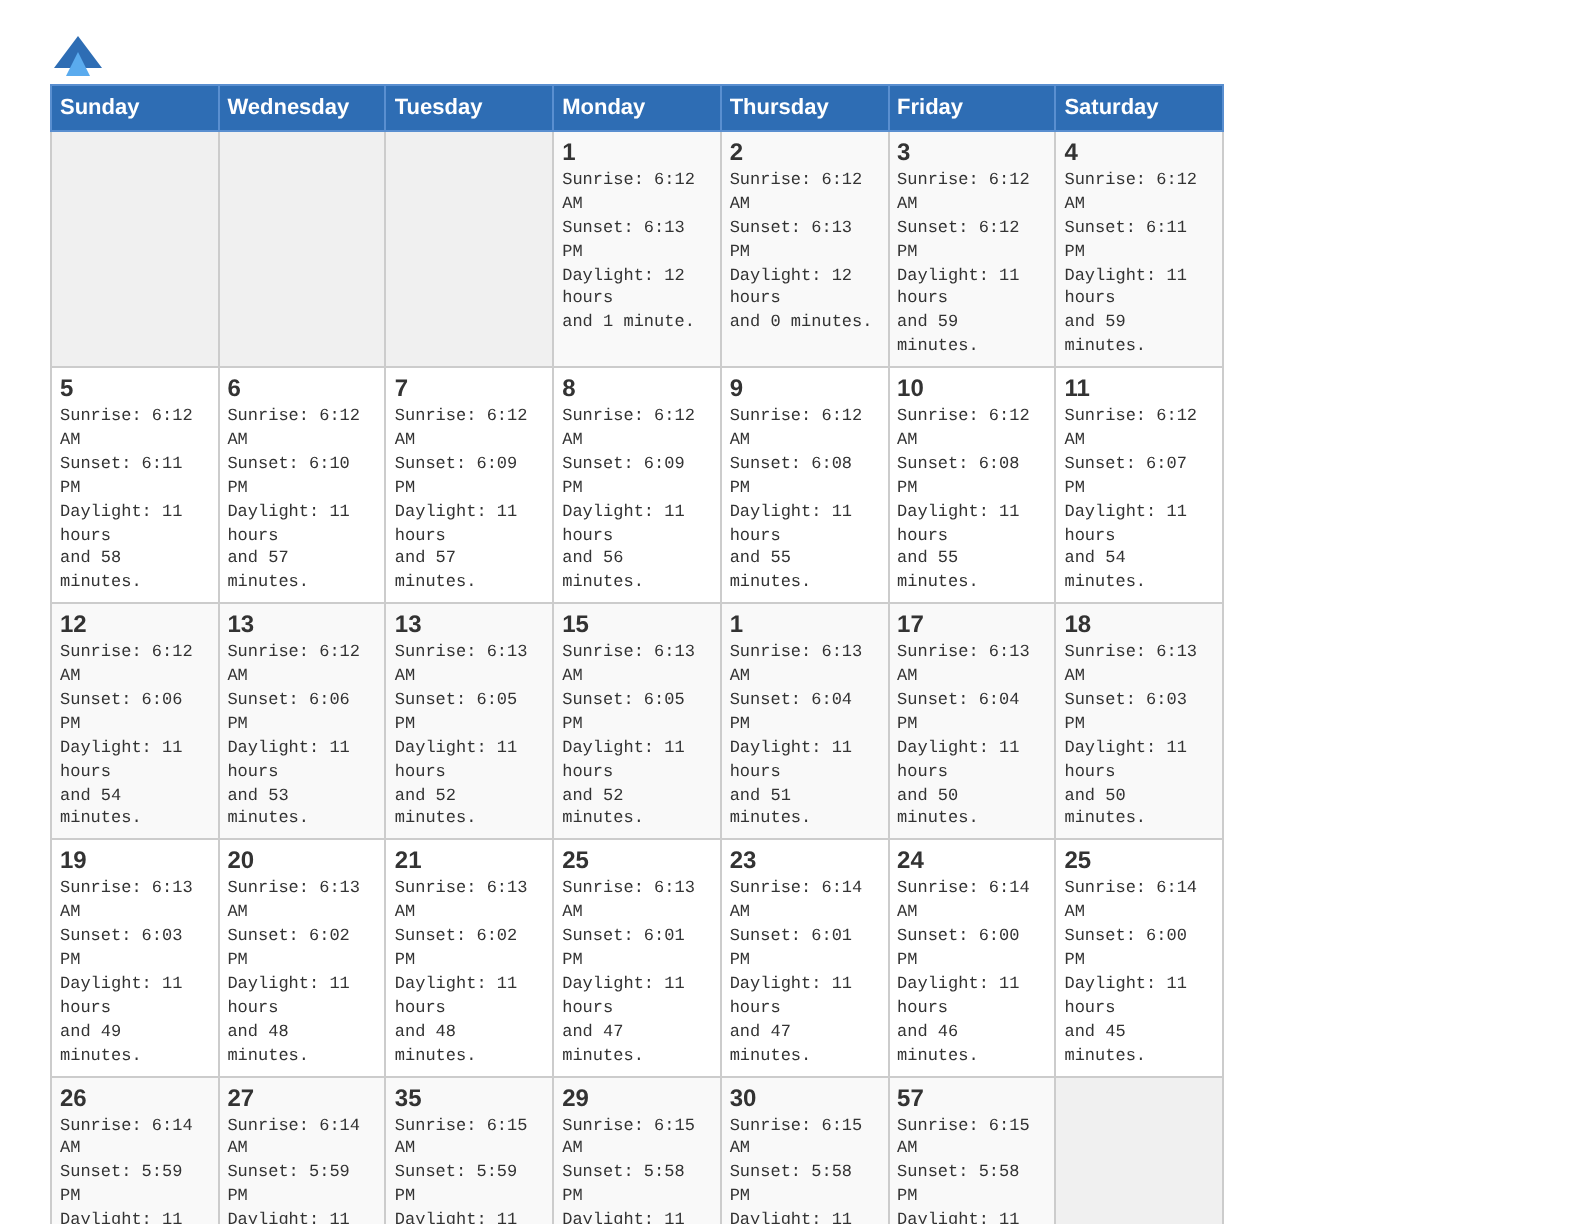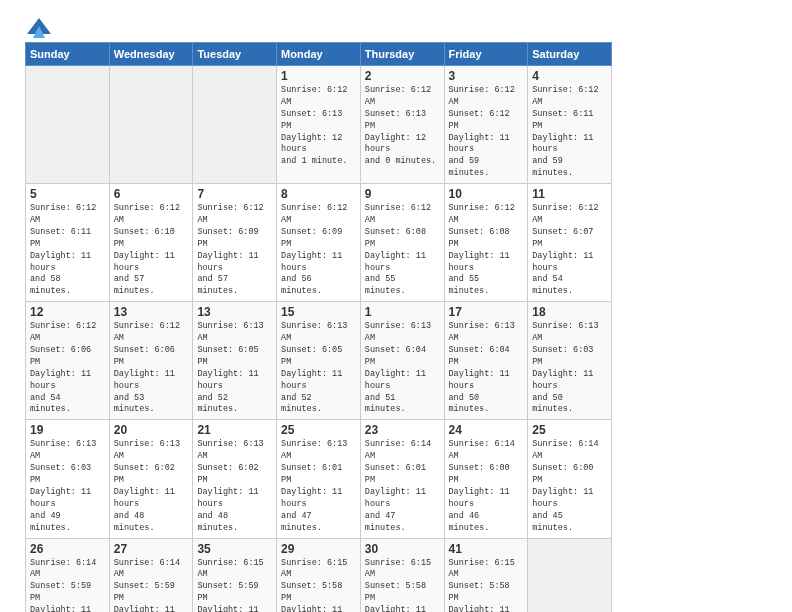--- a/index.html
+++ b/index.html
@@ -260,20 +260,20 @@
           </td>
           <td>
             <span class="day-number">29</span>
             <div class="day-info">Sunrise: 6:15 AM<br>Sunset: 5:58 PM<br>Daylight: 11 hours<br>and 43 minutes.</div>
           </td>
           <td>
             <span class="day-number">30</span>
             <div class="day-info">Sunrise: 6:15 AM<br>Sunset: 5:58 PM<br>Daylight: 11 hours<br>and 42 minutes.</div>
           </td>
           <td>
-            <span class="day-number">41</span>
+            <span class="day-number">57</span>
             <div class="day-info">Sunrise: 6:15 AM<br>Sunset: 5:58 PM<br>Daylight: 11 hours<br>and 42 minutes.</div>
           </td>
           <td class="empty-cell"></td>
         </tr>
       </tbody>
   </table>
 </div>
 
 </body></html>

